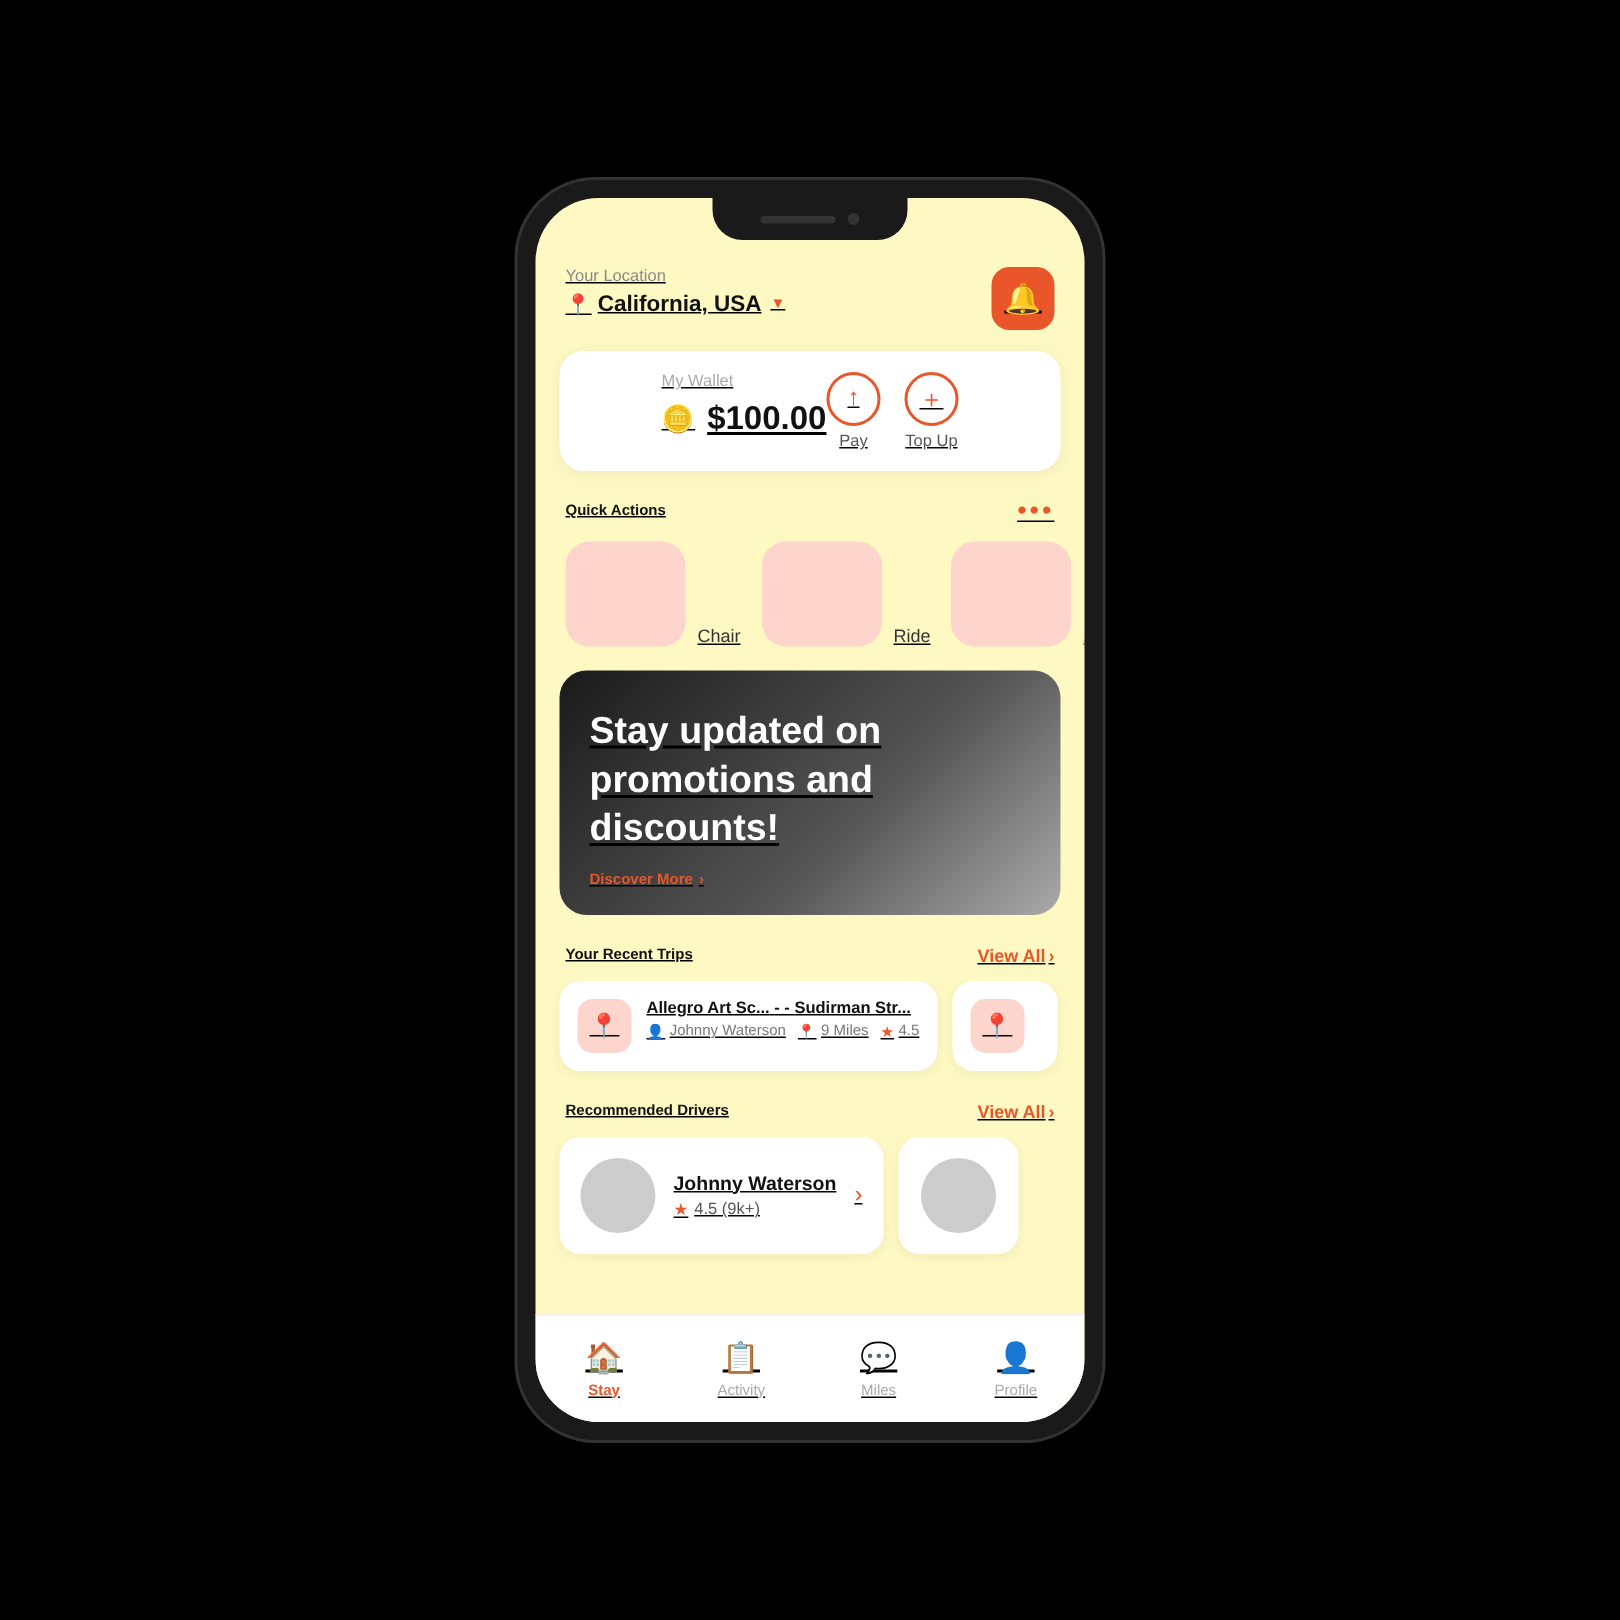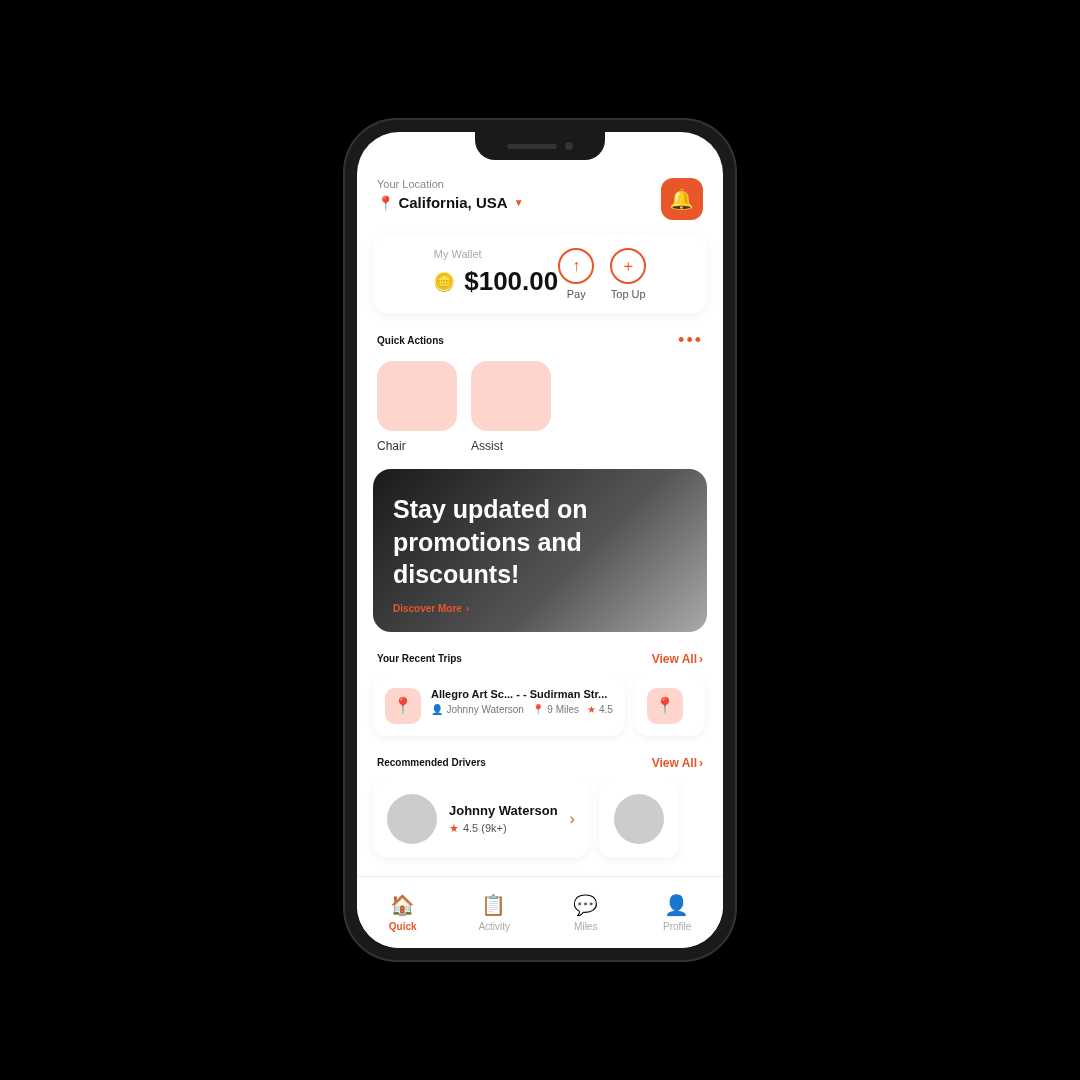--- a/index.html
+++ b/index.html
@@ -17,26 +17,27 @@
       height: 840px;
       background: #1a1a1a;
       border-radius: 52px;
       padding: 12px;
       box-shadow: 0 0 0 2px #333, 0 20px 60px rgba(0,0,0,0.8);
       position: relative;
     }
     .phone-inner {
       width: 100%;
       height: 100%;
-      background: #ffffff;
+      background: #fef9c3;
       border-radius: 42px;
       overflow: hidden;
       position: relative;
       display: flex;
       flex-direction: column;
+      text-decoration: underline;
     }
     
     .notch {
       position: absolute;
       top: 0;
       left: 50%;
       transform: translateX(-50%);
       width: 130px;
       height: 28px;
       background: #1a1a1a;
@@ -134,21 +135,21 @@
     .wallet-amount-row {
       display: flex;
       align-items: center;
       gap: 8px;
     }
     .wallet-icon {
       color: #e8562a;
       font-size: 18px;
     }
     .wallet-amount {
-      font-size: 26px;
+      font-size: 22px;
       font-weight: 700;
       color: #111;
     }
     .wallet-actions {
       display: flex;
       gap: 16px;
       align-items: center;
     }
     .wallet-action {
       display: flex;
@@ -192,22 +193,22 @@
     }
     
     .quick-actions-grid {
       display: flex;
       gap: 14px;
       padding: 0 20px 16px;
       justify-content: flex-start;
     }
     .quick-action-item {
       display: flex;
-      flex-direction: column;
-      align-items: flex-start;
+      flex-direction: row;
+      align-items: flex-end;
       gap: 8px;
       cursor: pointer;
     }
     .quick-action-box {
       width: 80px;
       height: 70px;
       background: #fdd5cc;
       border-radius: 16px;
     }
     .quick-action-label {
@@ -442,20 +443,24 @@
       </div>
 
       <div class="section-header">
         <span class="section-title">Quick Actions</span>
         <span class="more-dots">•••</span>
       </div>
       <div class="quick-actions-grid">
         <div class="quick-action-item">
           <div class="quick-action-box"></div>
           <span class="quick-action-label">Chair</span>
+        </div>
+        <div class="quick-action-item">
+          <div class="quick-action-box"></div>
+          <span class="quick-action-label">Ride</span>
         </div>
         <div class="quick-action-item">
           <div class="quick-action-box"></div>
           <span class="quick-action-label">Assist</span>
         </div>
       </div>
 
       <div class="promo-banner">
         <div class="promo-text">Stay updated on promotions and discounts!</div>
         <div class="promo-link">
@@ -527,21 +532,21 @@
         <div class="driver-card-small">
           <div class="driver-avatar"></div>
         </div>
       </div>
 
     </div>
 
     <div class="bottom-nav">
       <div class="nav-item">
         <span class="nav-icon active">🏠</span>
-        <span class="nav-label active">Quick</span>
+        <span class="nav-label active">Stay</span>
       </div>
       <div class="nav-item">
         <span class="nav-icon">📋</span>
         <span class="nav-label">Activity</span>
       </div>
       <div class="nav-item">
         <span class="nav-icon">💬</span>
         <span class="nav-label">Miles</span>
       </div>
       <div class="nav-item">

